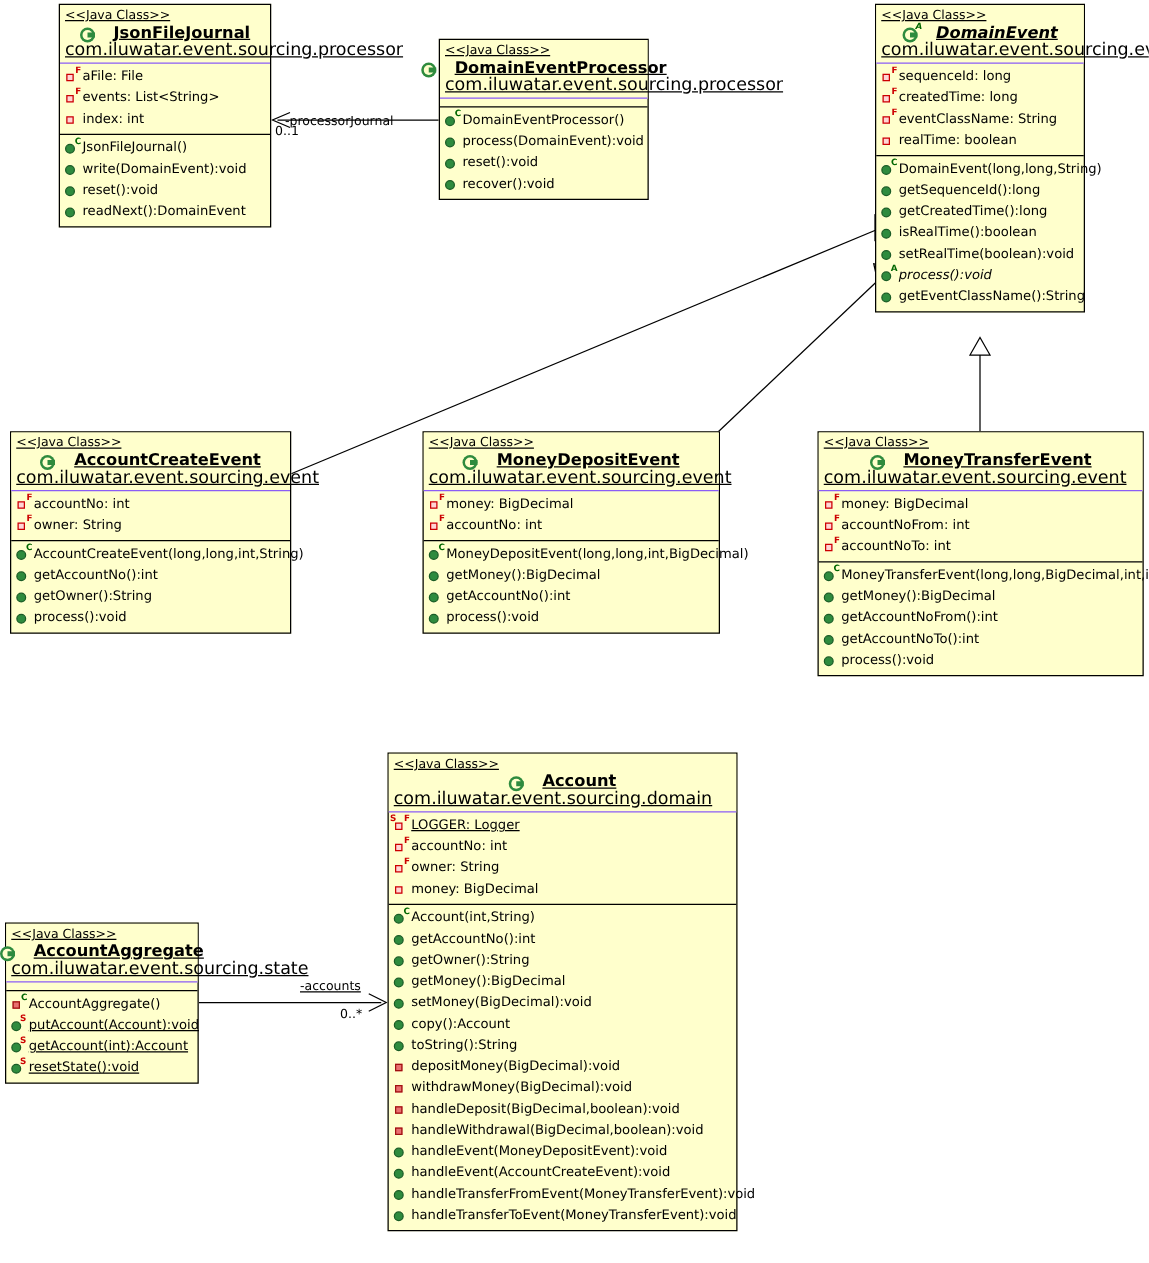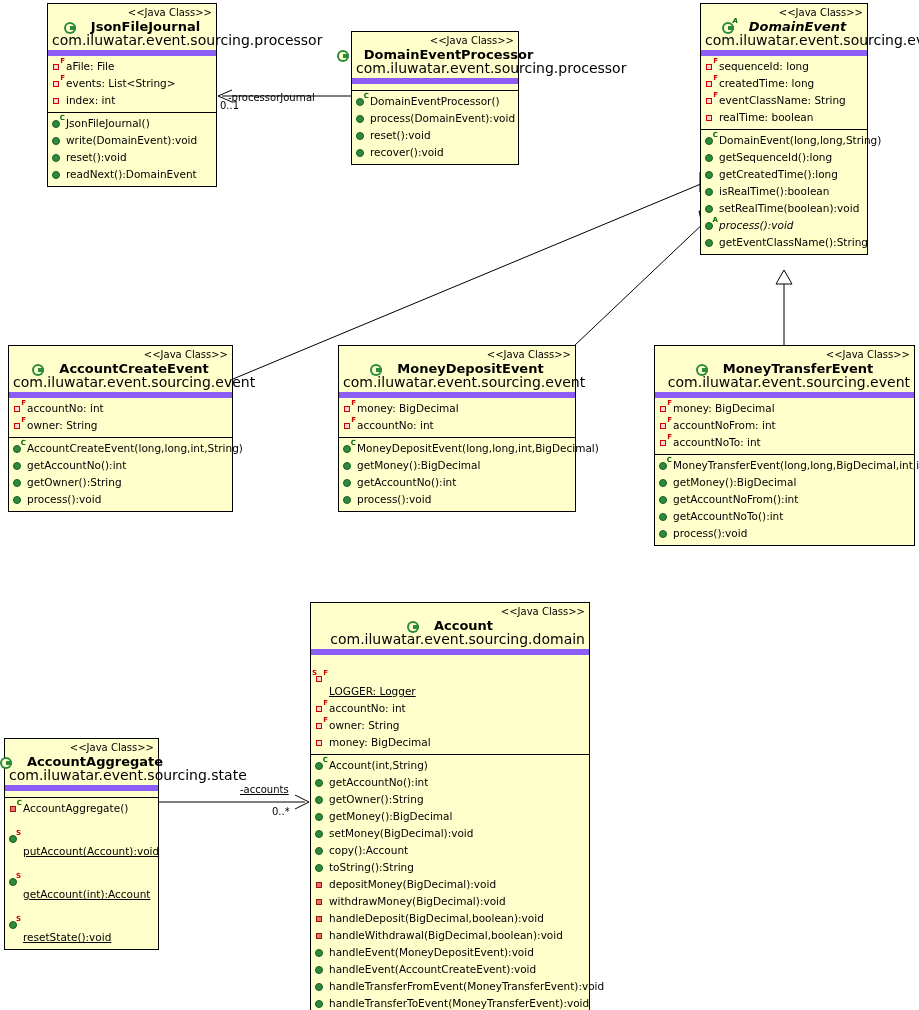--- a/index.html
+++ b/index.html
@@ -18,22 +18,23 @@
 
   .umlbox {
     position: absolute;
     background: #ffffcc;
     border: 1px solid #000000;
     z-index: 5;
   }
   .hdr {
     background: #ffffcc;
     padding: 3px 4px 4px 4px;
-    text-align: right;
-    border-bottom: 6px solid #8b5cf6;
+    text-align: left;
+    border-bottom: 1px solid #8b5cf6;
+    text-decoration: underline;
   }
   .stereo {
     font-size: 10px;
     color: #000;
     line-height: 12px;
     white-space: nowrap;
   }
   .cname {
     font-size: 13px;
     font-weight: bold;
@@ -62,21 +63,21 @@
     font-size: 10.5px;
     line-height: 17px;
     color: #000;
     white-space: nowrap;
     padding-left: 4px;
     display: flex;
     align-items: center;
   }
   .member .lbl { margin-left: 2px; }
   .member.italic .lbl { font-style: italic; }
-  .member.static .lbl { text-decoration: underline; margin-top: 26px; }
+  .member.static .lbl { text-decoration: underline; }
 
   
   .ico { position: relative; width: 12px; height: 13px; flex: 0 0 12px; }
   .ico .sq {
     position: absolute; left: 1px; top: 4px;
     width: 6px; height: 6px;
     border: 1px solid #cc0000;
     background: #ffd5d5;
   }
   .ico .sq.filled { background: #e87070; border-color: #a01010; }

